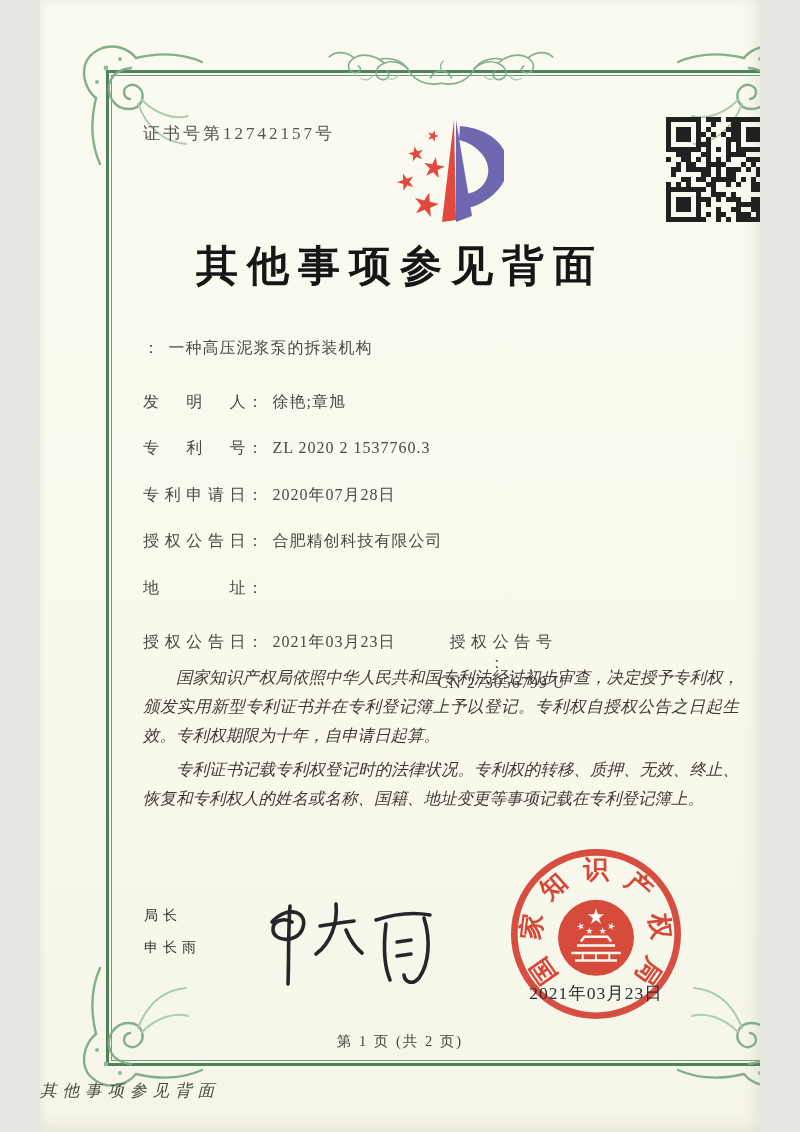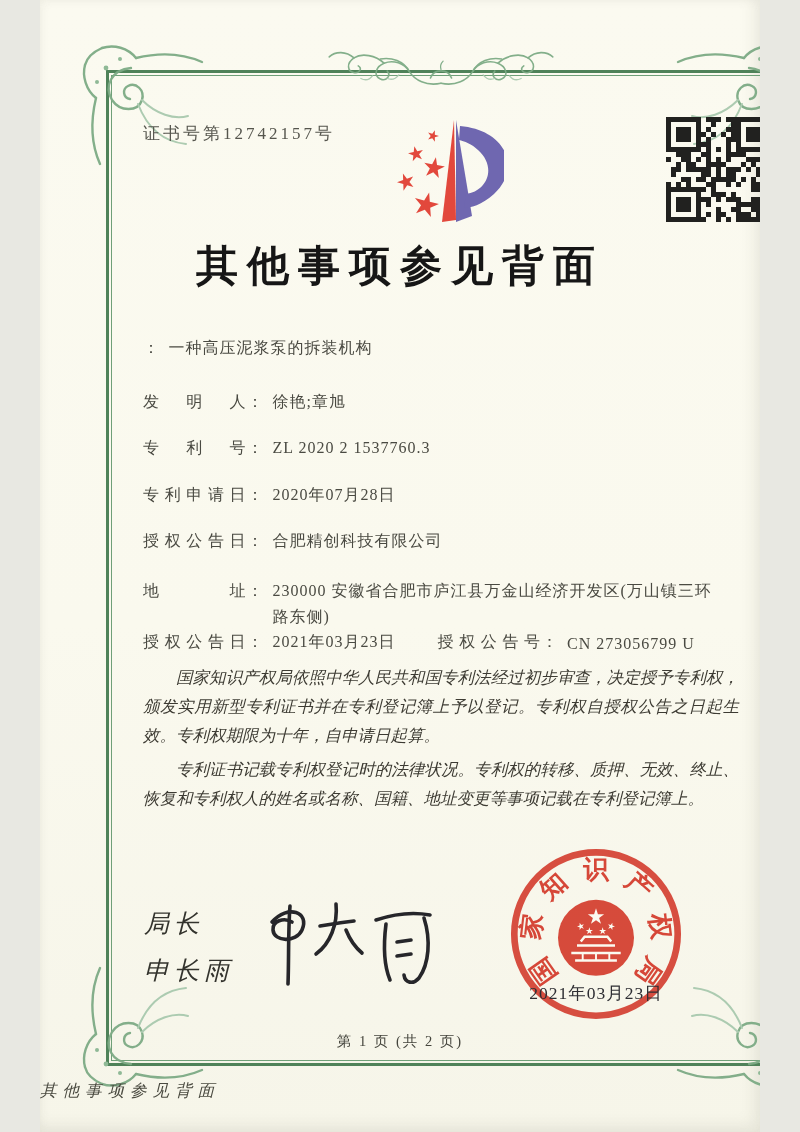--- a/index.html
+++ b/index.html
@@ -16,25 +16,25 @@
   .cert-no{position:absolute;left:103px;top:122px;font-size:17px;letter-spacing:3px;color:#55554d;}
   .logo{position:absolute;left:336px;top:110px;width:128px;height:128px;}
   .qr{position:absolute;left:626px;top:117px;width:105px;height:105px;}
   .title{position:absolute;left:0;top:238px;width:100%;text-align:center;
     font-size:42px;font-weight:600;letter-spacing:9px;color:#161616;}
   .row{position:absolute;left:103px;display:flex;align-items:baseline;font-size:16px;letter-spacing:1.5px;color:#4a4a42;}
   .flabel{display:inline-block;width:104px;text-align:justify;text-align-last:justify;flex:none;}
   .colon{margin:0 8px 0 0;flex:none;}
   .fvalue{letter-spacing:1px;}
   .addr-value{width:452px;line-height:26px;}
-  .pair2{margin-left:42px;display:flex;align-items:flex-end;}
+  .pair2{margin-left:42px;display:flex;align-items:center;flex-direction:column;}
   .paras{position:absolute;left:103px;top:663px;width:596px;font-size:16.5px;line-height:29px;
     color:#3d3b33;font-style:italic;text-align:justify;}
   .paras p{margin:0 0 5px 0;text-indent:2em;}
-  .director{position:absolute;left:104px;top:907px;font-size:25px;letter-spacing:5px;color:#33332d;font-style:italic;}
+  .director{position:absolute;left:104px;top:907px;font-size:14px;letter-spacing:5px;color:#33332d;}
   .director div{margin-bottom:14px;}
   .signature{position:absolute;left:218px;top:890px;width:190px;height:102px;}
   .seal{position:absolute;left:461px;top:839px;width:190px;height:190px;}
   .seal-char{font-size:27px;font-weight:bold;fill:rgba(210,55,40,.92);font-family:"Liberation Serif","DejaVu Serif",serif;}
   .seal-date{position:absolute;left:452px;top:981px;width:208px;text-align:center;
     font-size:17.5px;letter-spacing:1px;color:#2e2e33;z-index:5;}
   .page-info{position:absolute;left:0;top:1032px;width:100%;text-align:center;font-size:14.5px;letter-spacing:2px;color:#45453d;}
   .back-note{position:absolute;left:0;top:1080px;width:100%;font-size:16.5px;
     font-style:italic;letter-spacing:6px;color:#4a4a40;}
   svg{display:block;}
@@ -435,21 +435,20 @@
     <span class="fvalue">2020年07月28日</span>
   </div>
   <div class="row" style="top:531px">
     <span class="flabel">授权公告日</span>
       <span class="colon">：</span>
     <span class="fvalue">合肥精创科技有限公司</span>
   </div>
   <div class="row" style="top:578px">
     <span class="flabel">地址</span>
       <span class="colon">：</span>
-    <span class="fvalue addr-value">230000 安徽省合肥市庐江县万金山经济开发区(万山镇三环路东侧)</span>
   </div>
   <div class="row" style="top:632px">
     <span class="flabel">授权公告日</span>
       <span class="colon">：</span>
     <span class="fvalue">2021年03月23日</span>
     <span class="pair2">
       <span class="flabel">授权公告号</span>
         <span class="colon">：</span>
       <span class="fvalue">CN 273056799 U</span>
     </span>

